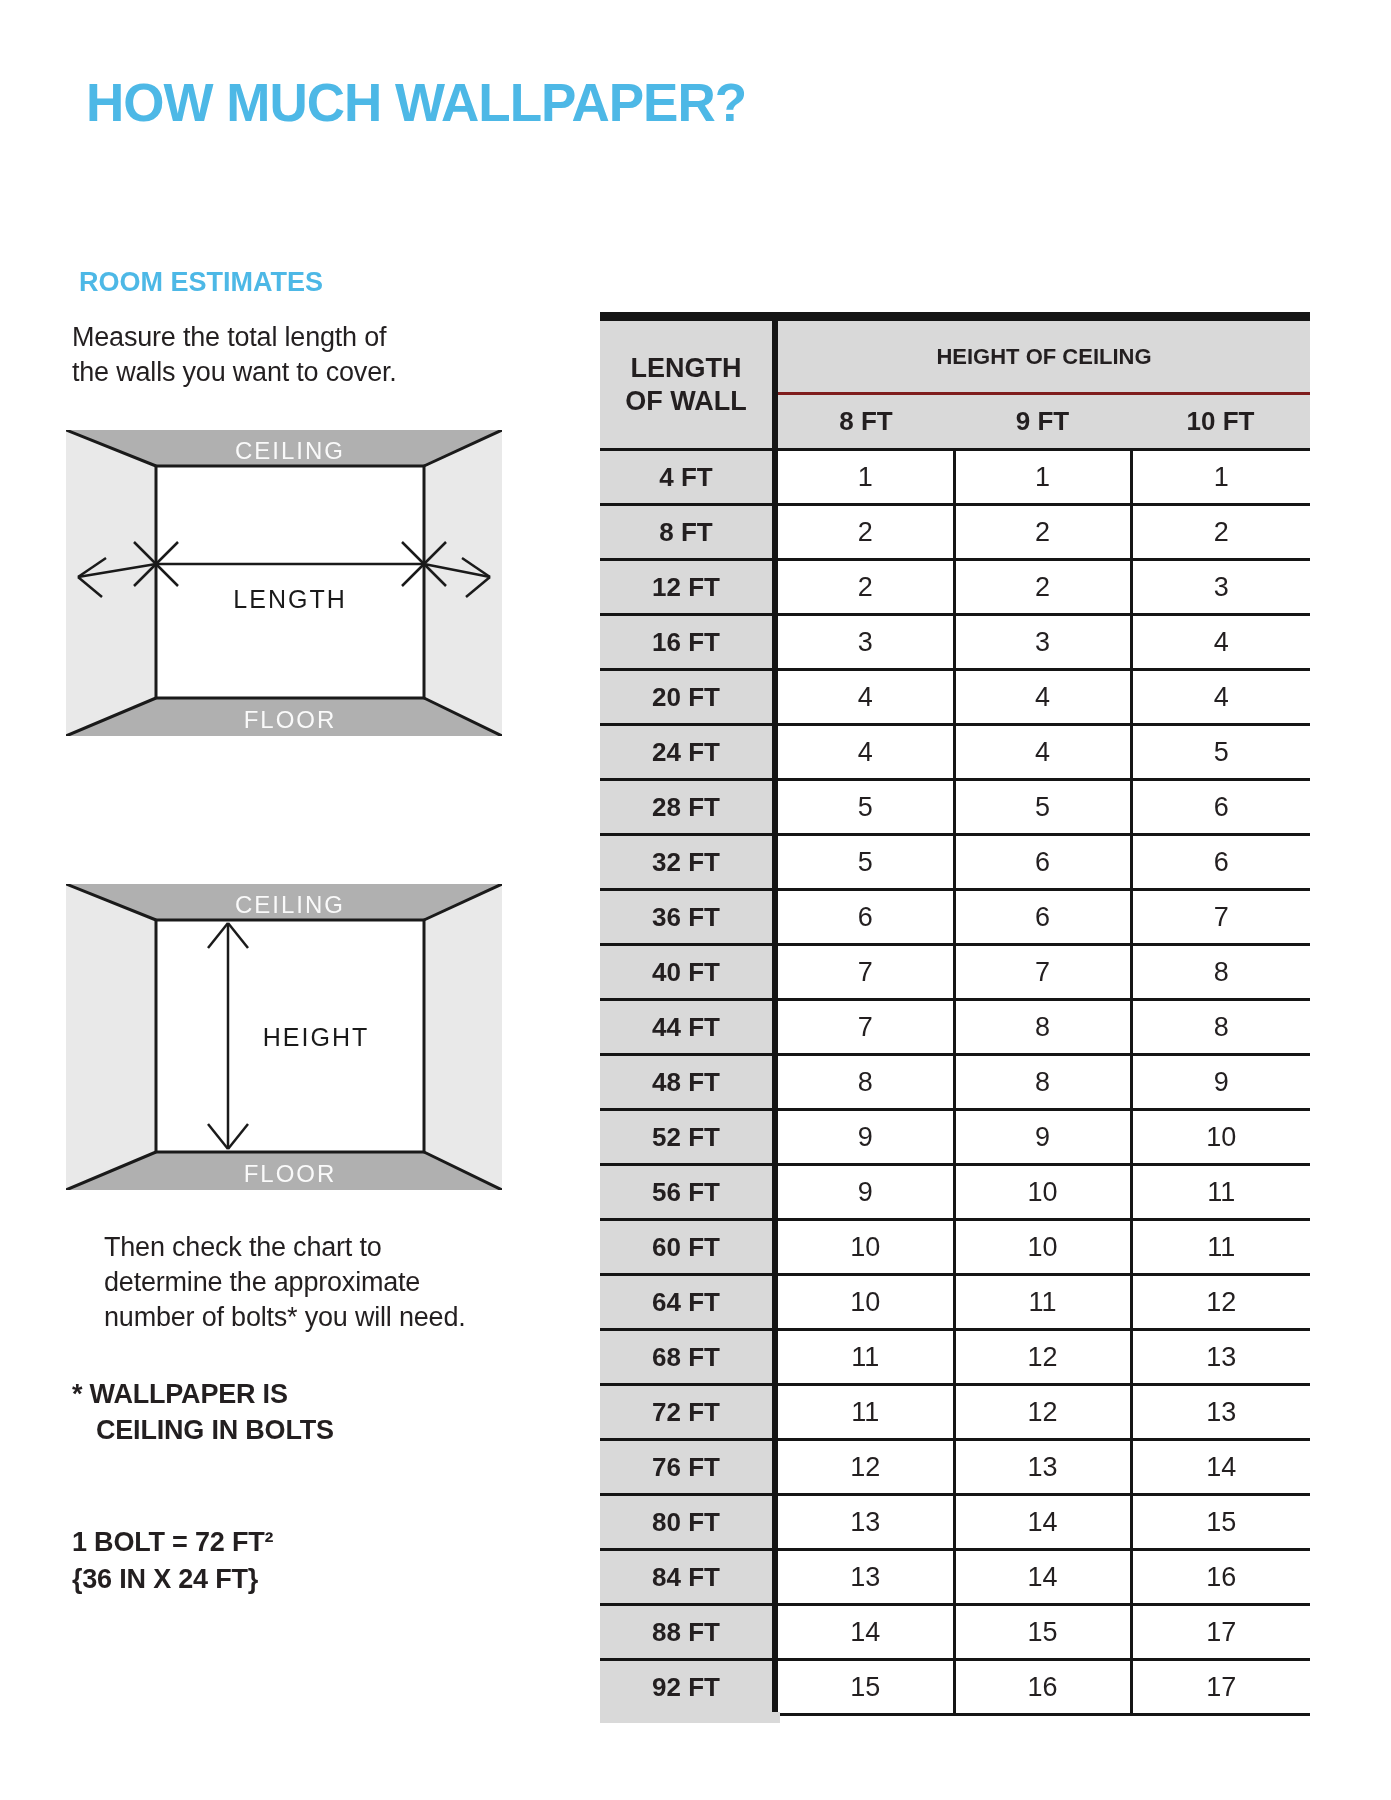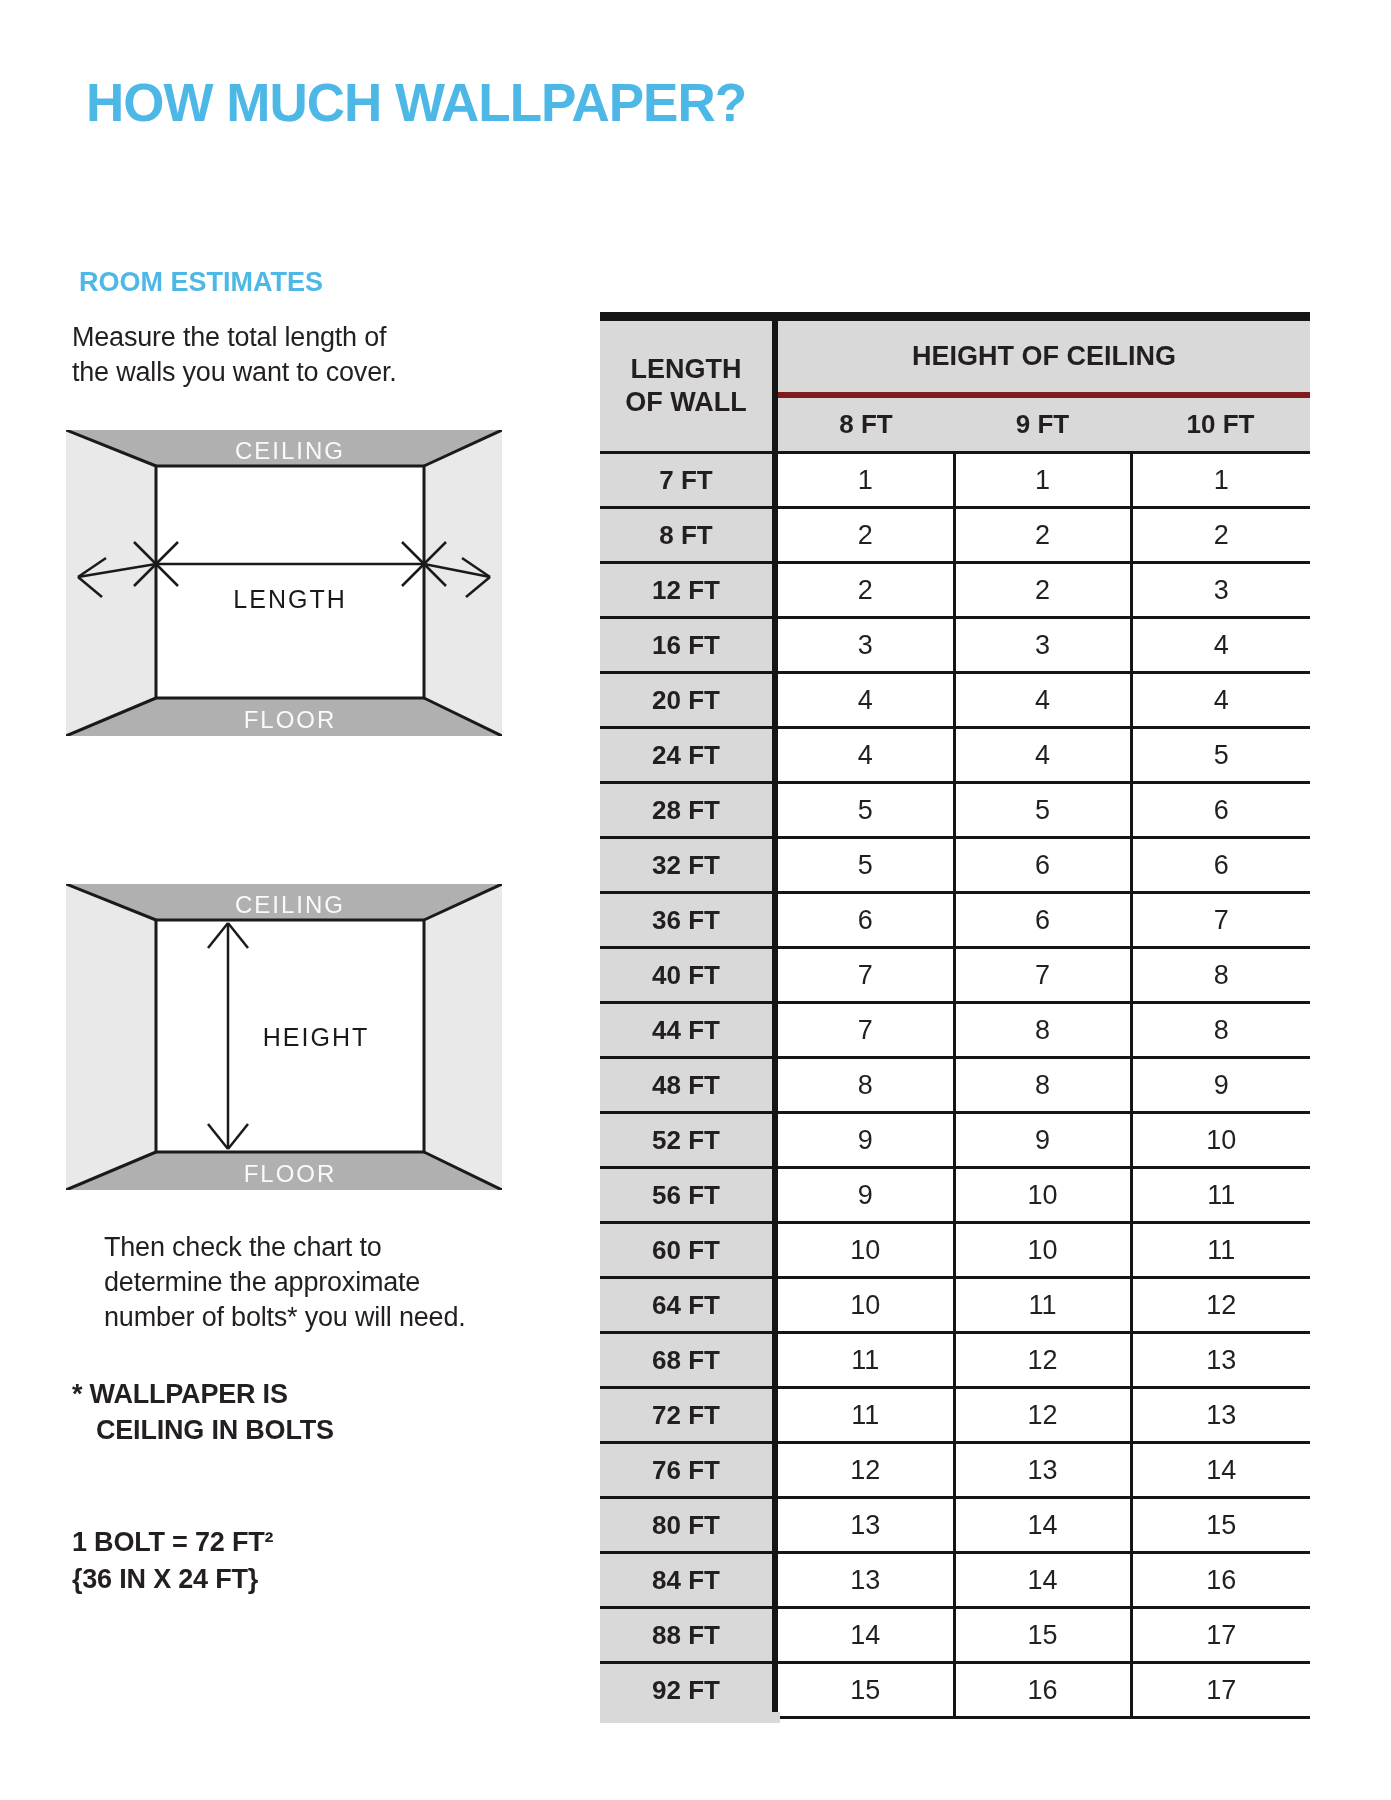--- a/index.html
+++ b/index.html
@@ -32,21 +32,21 @@
   .table-heading{position:absolute;left:600px;top:254px;width:710px;margin:0;
     text-align:center;font-size:27px;font-weight:bold;color:#4db8e6;}
 
   .table-wrap{position:absolute;left:600px;top:312px;width:710px;}
   table.bolt-table{border-collapse:collapse;table-layout:fixed;width:710px;
     border-top:9px solid #151515;}
   .bolt-table th,.bolt-table td{padding:0;text-align:center;vertical-align:middle;}
   .bolt-table thead th{background:#d9d9d9;color:#231f20;}
   th.corner{border-right:6px solid #151515;border-bottom:3px solid #151515;
     font-size:27px;font-weight:bold;line-height:33px;}
-  th.group{border-bottom:6px solid #7f1d1d;height:71px;font-size:27px;font-weight:bold;}
+  th.group{border-bottom:3px solid #7f1d1d;height:71px;font-size:22px;font-weight:bold;}
   th.sub{border-bottom:3px solid #151515;height:53px;font-size:26px;font-weight:bold;}
   .bolt-table tbody th{background:#d9d9d9;border-right:6px solid #151515;
     border-bottom:3px solid #151515;font-size:26px;font-weight:bold;height:52px;}
   .bolt-table tbody td{border-bottom:3px solid #151515;border-right:3px solid #151515;
     font-size:27px;font-weight:normal;background:#ffffff;}
   .bolt-table tbody td:last-child{border-right:none;}
 
   .table-bottom-strip{position:absolute;left:600px;top:1712px;width:180px;height:11px;
     background:#d9d9d9;}
 </style>
@@ -149,21 +149,21 @@
           <th class="group" colspan="3">HEIGHT OF CEILING</th>
         </tr>
         <tr>
           <th class="sub">8 FT</th>
           <th class="sub">9 FT</th>
           <th class="sub">10 FT</th>
         </tr>
       </thead>
       <tbody>
           <tr>
-            <th>7 FT</th>
+            <th>4 FT</th>
             <td>1</td>
             <td>1</td>
             <td>1</td>
           </tr>
           <tr>
             <th>8 FT</th>
             <td>2</td>
             <td>2</td>
             <td>2</td>
           </tr>

